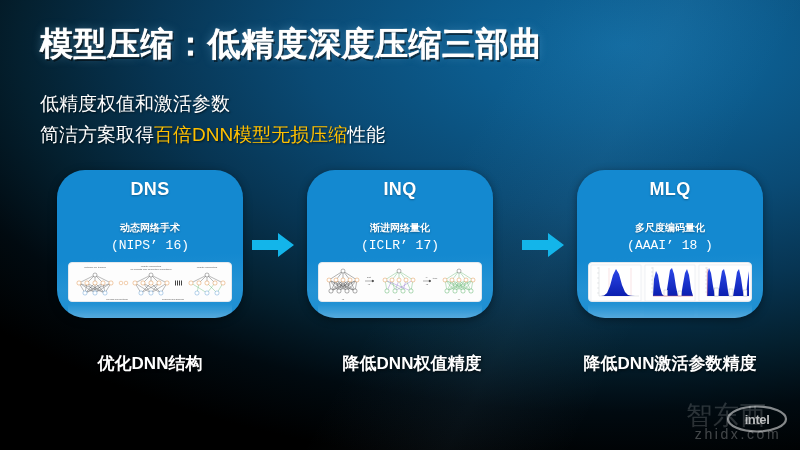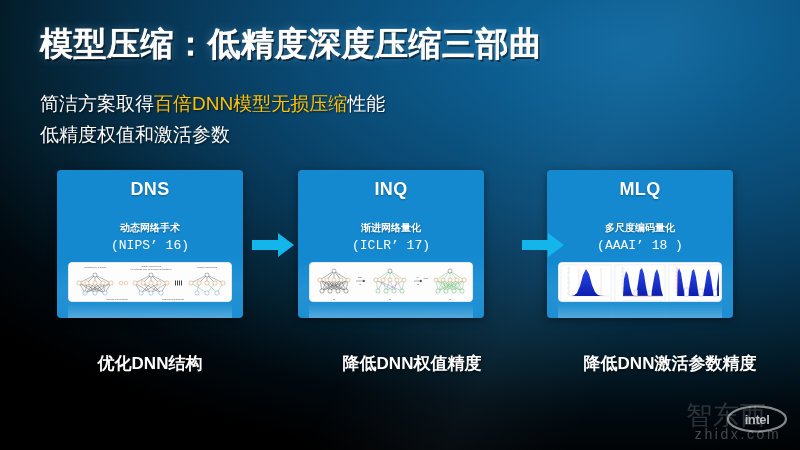--- a/index.html
+++ b/index.html
@@ -46,28 +46,28 @@
   }
   #subtitle .hl { color:#ffc000; }
 
   
   #cards {
     position:absolute; left:0; top:170px; width:800px; height:150px;
   }
   .card {
     position:absolute; top:0;
     width:186px; height:148px;
-    border-radius:4px;
+    border-radius:28px;
     background:linear-gradient(178deg,#1489d0 0%, #1489d0 58%, #2392d4 78%, #1d8ed2 100%);
     box-shadow: 0 2px 9px rgba(0,0,0,.42);
     overflow:hidden;
   }
   .card.c1 { left:57px; }
-  .card.c2 { left:298px; }
-  .card.c3 { left:547px; }
+  .card.c2 { left:307px; }
+  .card.c3 { left:577px; }
 
   .card-en {
     margin-top:9px; text-align:center;
     font-size:18px; font-weight:bold; color:#ffffff;
     letter-spacing:.4px;
     text-shadow:0 1px 2px rgba(0,0,0,.3);
   }
   .card-cn {
     margin-top:21px; text-align:center;
     font-size:10px; font-weight:bold; color:#ffffff;
@@ -147,22 +147,22 @@
 </head>
 <body>
 
 <div id="slide">
 
   <div id="sheen"></div>
 
   <div id="title">模型压缩：低精度深度压缩三部曲</div>
 
   <div id="subtitle">
+    <div>低精度权值和激活参数</div>
     <div><span>简洁方案取得</span><span class="hl">百倍DNN模型无损压缩</span><span>性能</span></div>
-    <div>低精度权值和激活参数</div>
   </div>
 
   <div id="cards">
 
     <div class="card c1">
       <div class="card-en">DNS</div>
       <div class="card-cn">动态网络手术</div>
       <div class="card-venue">(NIPS’ 16)</div>
       <div class="thumb-wrap">
         <div class="thumb">

